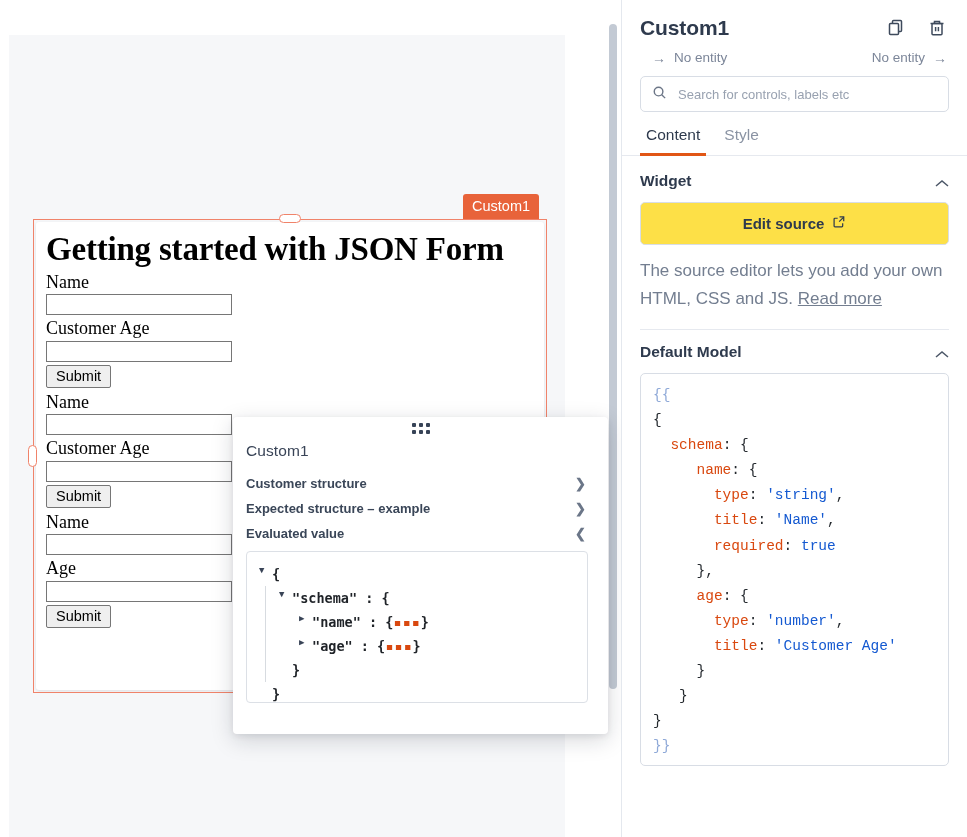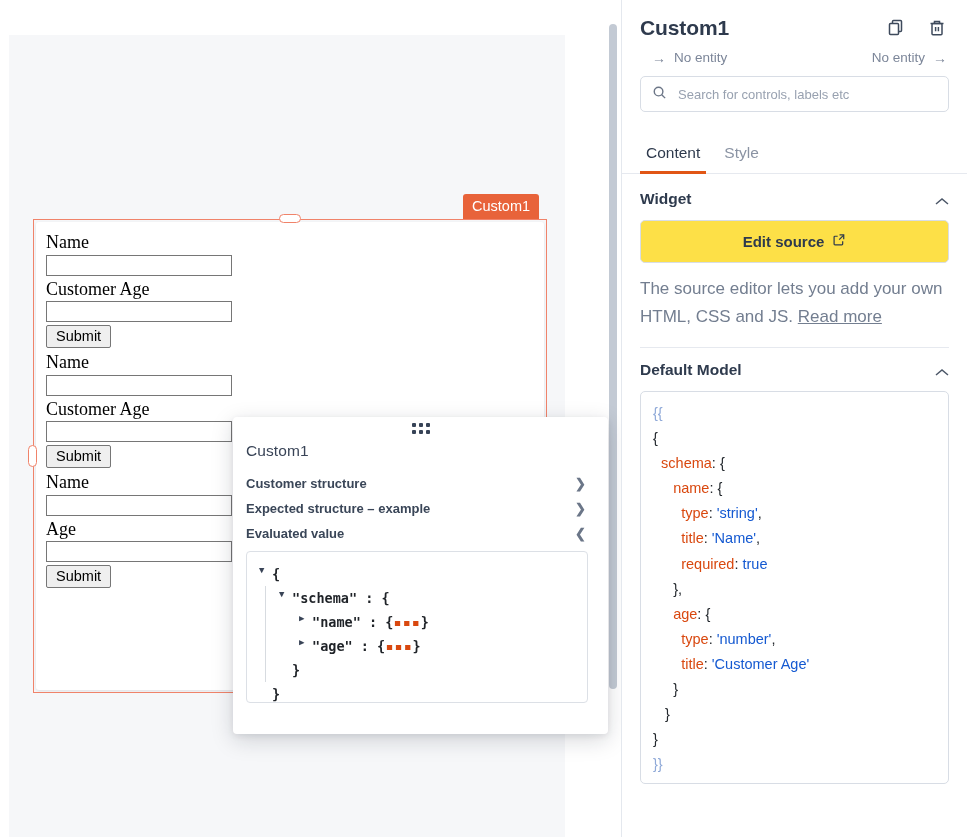--- a/index.html
+++ b/index.html
@@ -240,21 +240,20 @@
     display: flex; gap: 12px;
     padding: 14px 18px 0 18px;
     border-bottom: 1px solid #E6E9EF;
   }
   .tab {
     font-size: 15.5px; color: #8A93A3;
     padding: 0 6px 9px 6px;
     cursor: pointer;
     border-bottom: 3px solid transparent;
     margin-bottom: -1px;
-    margin-top: 18px;
   }
   .tab.active { color: #2E3A4D; border-bottom-color: #E15615; font-weight: 400; }
 
   .section { padding: 16px 18px 0 18px; }
   .section-head {
     display: flex; align-items: flex-end; justify-content: space-between;
     cursor: pointer;
   }
   .section-title { font-size: 15.5px; font-weight: 700; color: #2E3A4D; }
   .caret { color: #5A6577; font-size: 12px; line-height: 1; }
@@ -278,21 +277,21 @@
     margin: 17px 0 0 0; height: 1px; background: #E6E9EF;
   }
 
   #code-box {
     margin-top: 12px;
     border: 1px solid #D8DDE5; border-radius: 5px;
     background: #fff;
     padding: 9px 12px 11px 12px;
     height: 393px;
     overflow: hidden;
-    font-family: Liberation Sans, sans-serif;
+    font-family: Liberation Mono, monospace;
     font-size: 14.5px;
     line-height: 1.73;
     white-space: pre;
   }
   .c-moustache { color: #8FA9D8; }
   .c-punct { color: #24292E; }
   .c-key { color: #D9480F; }
   .c-str { color: #1459D1; }
   .c-bool { color: #1459D1; }
 </style>
@@ -302,20 +301,21 @@
 <div id="root">
 
   <div id="canvas-area">
     <div id="canvas-sheet">
 
       <div id="widget-wrap">
 
         <div id="widget-card">
           <div id="form-body">
 
+            <div id="form-title">Getting started with JSON Form</div>
 
             <div>
               <div class="field-label">Name</div>
               <input class="field-input" type="text" value="" style="">
               <div class="field-label">Customer Age</div>
               <input class="field-input" type="text" value="" style="">
               <button class="submit-btn">Submit</button>
             </div>
 
             <div>

